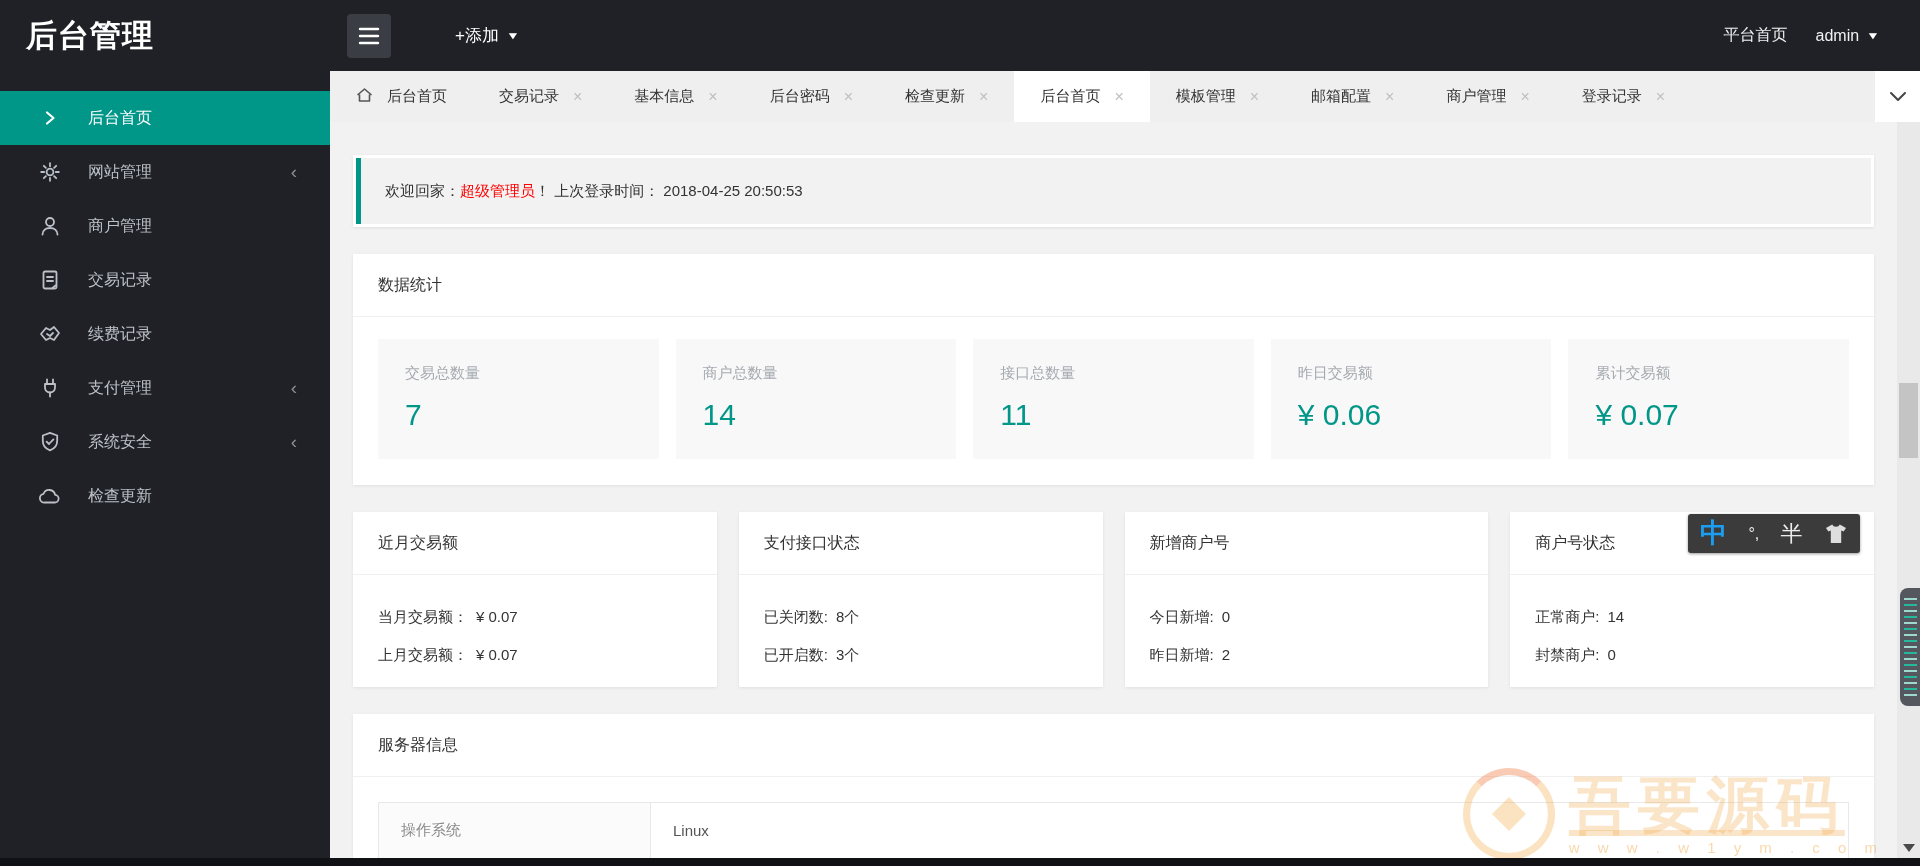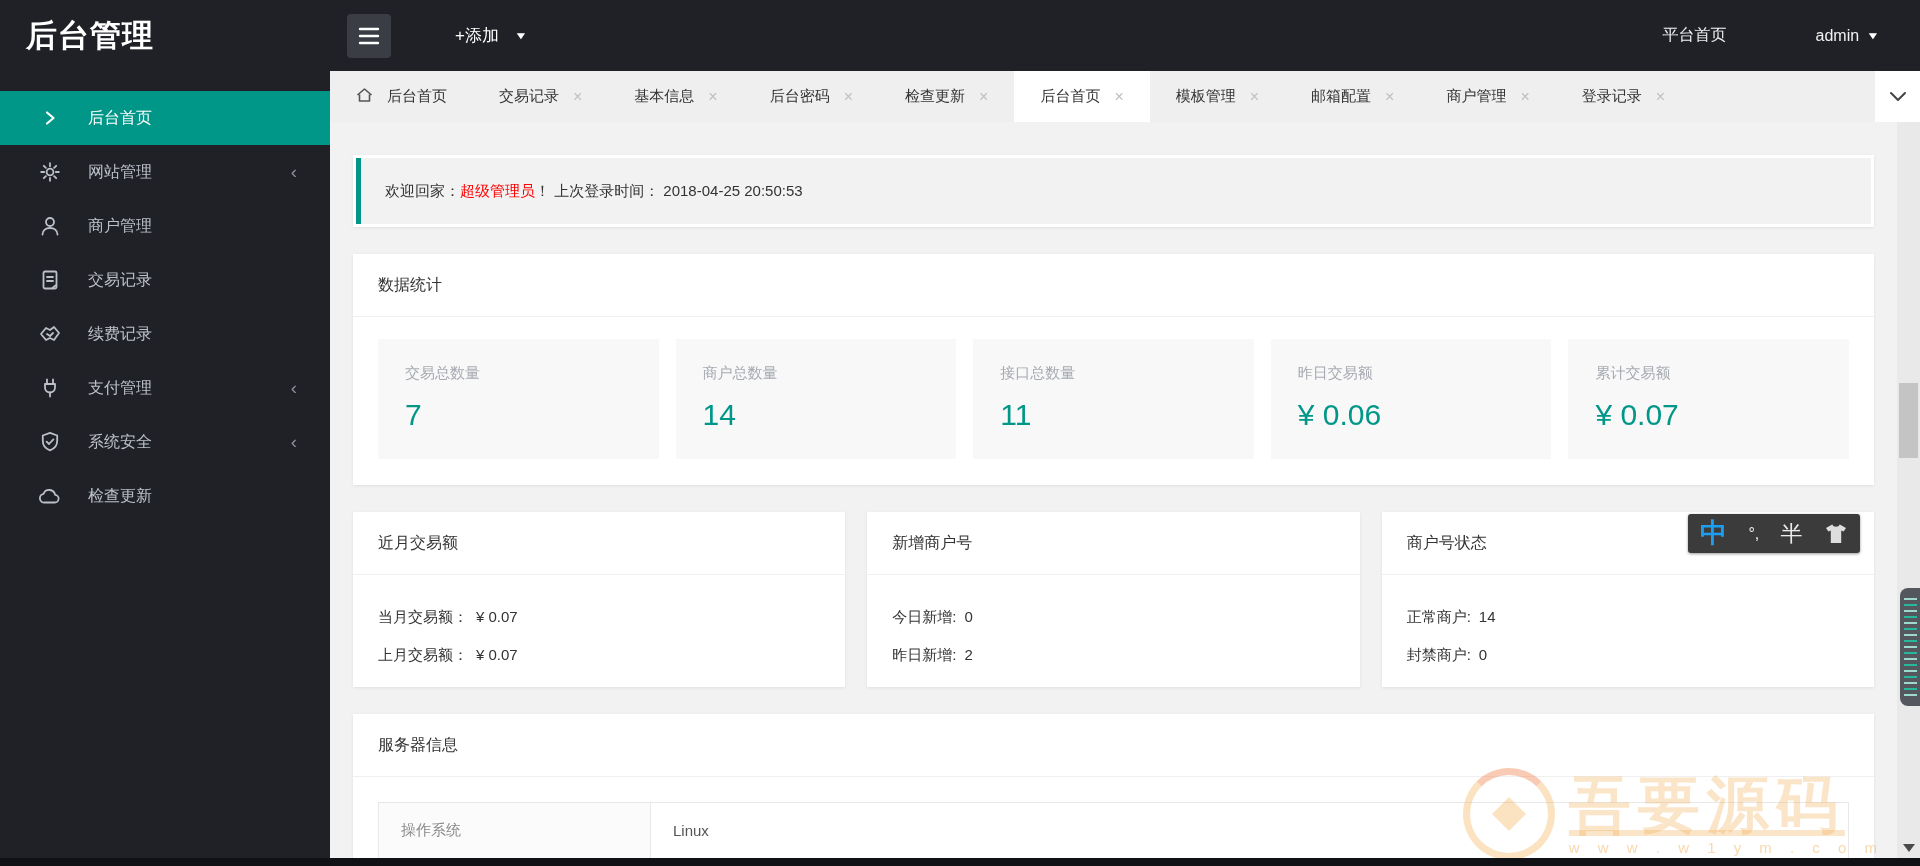--- a/index.html
+++ b/index.html
@@ -3,23 +3,23 @@
 <meta charset="utf-8">
 <style>
   * { margin:0; padding:0; box-sizing:border-box; }
   html,body { width:1920px; height:866px; overflow:hidden; }
   body { position:relative; background:#f2f2f2; font-family:"Liberation Sans","DejaVu Sans",sans-serif; color:#333; }
 
   
   .topbar { position:absolute; left:0; top:0; width:1920px; height:71px; background:#1f2127; display:flex; align-items:center; z-index:20; }
   .logo { width:330px; padding-left:26px; font-size:31px; font-weight:bold; color:#fff; letter-spacing:1px; }
   .hamburger { margin-left:17px; width:44px; height:44px; background:#3a3d44; border-radius:4px; display:flex; align-items:center; justify-content:center; cursor:pointer; }
-  .add-btn { margin-left:64px; display:flex; align-items:center; gap:17px; color:#fff; font-size:17px; cursor:pointer; }
+  .add-btn { margin-left:64px; display:flex; align-items:center; gap:9px; color:#fff; font-size:17px; cursor:pointer; }
   .caret { font-size:10px; color:#fff; transform:scaleX(1.4); }
-  .topbar-right { margin-left:auto; display:flex; align-items:center; gap:89px; padding-right:42px; font-size:16px; color:#f1f1f1; }
+  .topbar-right { margin-left:auto; display:flex; align-items:center; gap:28px; padding-right:42px; font-size:16px; color:#f1f1f1; }
   .topbar-right .item { display:flex; align-items:center; gap:9px; cursor:pointer; }
 
   
   .sidebar { position:absolute; left:0; top:71px; width:330px; bottom:0; background:#1f2127; padding-top:20px; z-index:15; }
   .side-item { position:relative; height:54px; display:flex; align-items:center; padding-left:37px; gap:25px; font-size:16px; color:#bcc0c8; cursor:pointer; }
   .side-item .sicon { width:26px; height:26px; display:flex; align-items:center; justify-content:center; }
   .side-item svg { stroke:#bcc0c8; }
   .side-item.active { background:#009688; color:#fff; }
   .side-item.active svg { stroke:#fff; }
   .expand { position:absolute; right:33px; font-size:19px; color:#8a8e96; }
@@ -288,20 +288,31 @@
 
   <div class="panel-row">
     <div class="panel">
       <div class="card-header">近月交易额</div>
       <div class="panel-body">
         <div class="panel-line">
           <span>当月交易额：</span><span class="v">¥ 0.07</span>
         </div>
         <div class="panel-line">
           <span>上月交易额：</span><span class="v">¥ 0.07</span>
+        </div>
+      </div>
+    </div>
+    <div class="panel">
+      <div class="card-header">支付接口状态</div>
+      <div class="panel-body">
+        <div class="panel-line">
+          <span>已关闭数:</span><span class="v">8个</span>
+        </div>
+        <div class="panel-line">
+          <span>已开启数:</span><span class="v">3个</span>
         </div>
       </div>
     </div>
     <div class="panel">
       <div class="card-header">新增商户号</div>
       <div class="panel-body">
         <div class="panel-line">
           <span>今日新增:</span><span class="v">0</span>
         </div>
         <div class="panel-line">

